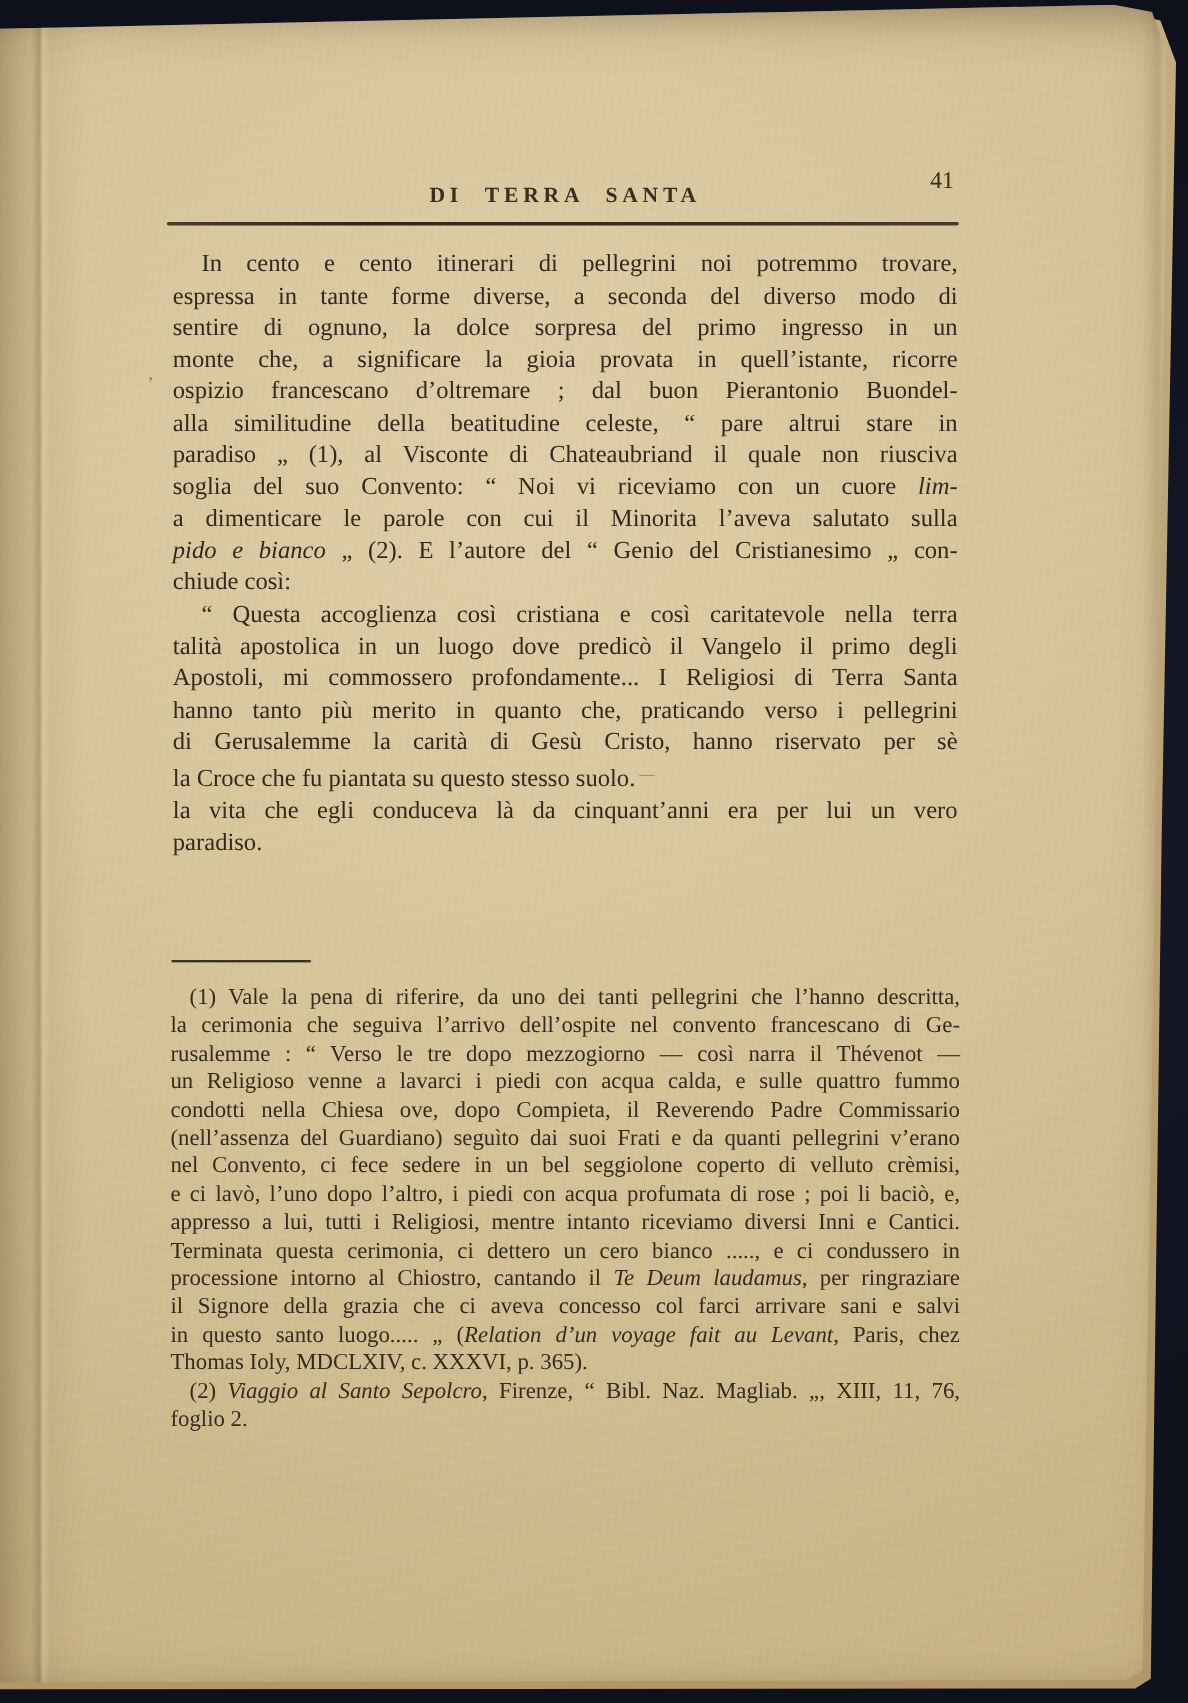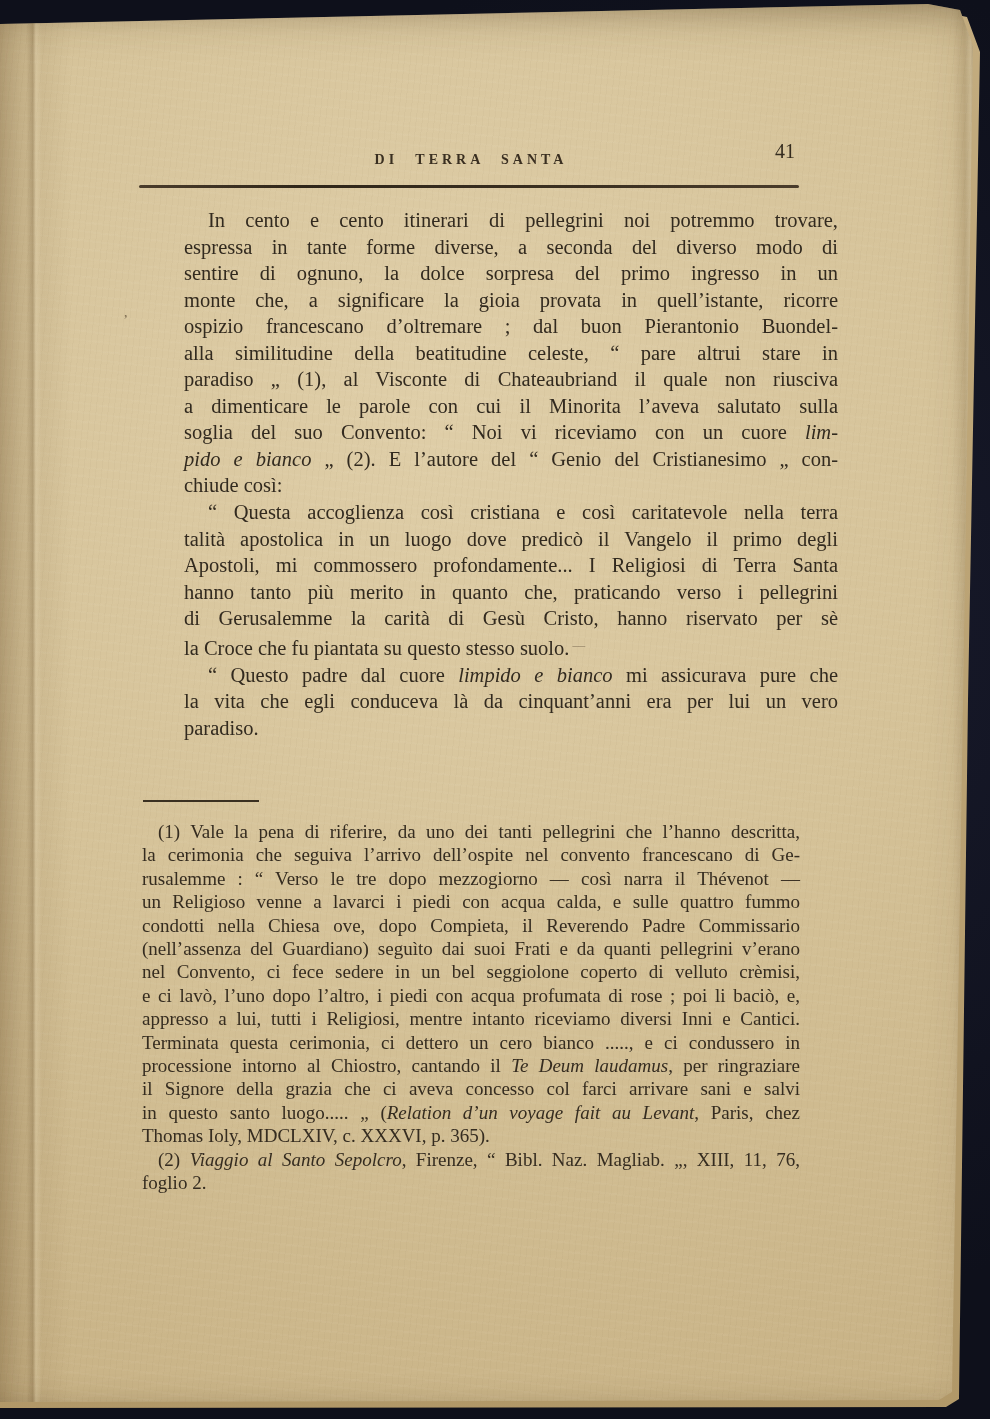--- a/index.html
+++ b/index.html
@@ -49,35 +49,35 @@
   .crease {
     position: absolute; left: 26px; top: 0; bottom: 0; width: 16px; pointer-events: none;
     background: linear-gradient(90deg, transparent 0%, rgba(108,84,48,0.28) 42%, rgba(238,224,190,0.30) 62%, transparent 100%);
   }
   .right-edge {
     position: absolute; top: 8px; bottom: 6px; right: 12px; width: 26px; pointer-events: none;
     background: linear-gradient(90deg, transparent 0%, rgba(120,95,55,0.16) 50%, rgba(240,228,196,0.25) 72%, rgba(88,68,38,0.38) 100%);
   }
   .running-title {
     position: absolute; left: 144px; top: 152px; width: 654px;
-    text-align: center; font-size: 14px; font-weight: bold;
+    text-align: center; font-size: 18px; font-weight: bold;
     letter-spacing: 4px; word-spacing: 10px; color: #3a2f21;
   }
   .page-number {
     position: absolute; left: 144px; top: 140px; width: 651px;
     text-align: right; font-size: 20px; color: #342b1e;
   }
   .header-rule {
     position: absolute; left: 139px; top: 185px; width: 660px; height: 3px;
     border-radius: 2px;
     background: linear-gradient(90deg, #4a3c2b, #2f2619 25%, #3b3021 70%, #4a3c2b);
   }
   .body-text {
     position: absolute; left: 144px; top: 207px; width: 654px;
-    font-size: 20.5px; line-height: 26.55px; color: var(--ink); margin-left: 40px;
+    font-size: 20.5px; line-height: 26.55px; color: var(--ink);
   }
   .line { text-align: justify; text-align-last: justify; }
   .line.last { text-align-last: auto; }
   .body-text .line.indent { text-indent: 24px; }
   .it { font-style: italic; }
   .faint { color: rgba(82,66,44,0.55); font-size: 0.62em; vertical-align: 0.5em; }
   .footnote-rule {
     position: absolute; left: 143px; top: 800px; width: 116px; height: 2px;
     background: #3a3021;
   }
@@ -107,31 +107,30 @@
     <div class="header-rule"></div>
 
     <div id="body-text" class="body-text">
         <div class="line indent"><span>In cento e cento itinerari di pellegrini noi potremmo trovare,</span></div>
         <div class="line"><span>espressa in tante forme diverse, a seconda del diverso modo di</span></div>
         <div class="line"><span>sentire di ognuno, la dolce sorpresa del primo ingresso in un</span></div>
         <div class="line"><span>monte che, a significare la gioia provata in quell’istante, ricorre</span></div>
         <div class="line"><span>ospizio francescano d’oltremare ; dal buon Pierantonio Buondel-</span></div>
         <div class="line"><span>alla similitudine della beatitudine celeste, “ pare altrui stare in</span></div>
         <div class="line"><span>paradiso „ (1), al Visconte di Chateaubriand il quale non riusciva</span></div>
+        <div class="line"><span>soglia del suo Convento: “ Noi vi riceviamo con un cuore </span><span class="it">lim-</span></div>
         <div class="line"><span>a dimenticare le parole con cui il Minorita l’aveva salutato sulla</span></div>
-        <div class="line"><span>soglia del suo Convento: “ Noi vi riceviamo con un cuore </span><span class="it">lim-</span></div>
         <div class="line"><span class="it">pido e bianco</span><span> „ (2). E l’autore del “ Genio del Cristianesimo „ con-</span></div>
         <div class="line last"><span>chiude così:</span></div>
         <div class="line indent"><span>“ Questa accoglienza così cristiana e così caritatevole nella terra</span></div>
         <div class="line"><span>talità apostolica in un luogo dove predicò il Vangelo il primo degli</span></div>
         <div class="line"><span>Apostoli, mi commossero profondamente... I Religiosi di Terra Santa</span></div>
         <div class="line"><span>hanno tanto più merito in quanto che, praticando verso i pellegrini</span></div>
         <div class="line"><span>di Gerusalemme la carità di Gesù Cristo, hanno riservato per sè</span></div>
         <div class="line last"><span>la Croce che fu piantata su questo stesso suolo.</span><span class="faint"> —</span></div>
-        <div class="line indent"><span>“ Questo padre dal cuore </span><span class="it">limpido e bianco</span><span> mi assicurava pure che</span></div>
         <div class="line"><span>la vita che egli conduceva là da cinquant’anni era per lui un vero</span></div>
         <div class="line last"><span>paradiso.</span></div>
       </div>
 
     <div class="footnote-rule"></div>
     <div id="footnotes" class="footnotes">
         <div class="line indent"><span>(1) Vale la pena di riferire, da uno dei tanti pellegrini che l’hanno descritta,</span></div>
         <div class="line"><span>la cerimonia che seguiva l’arrivo dell’ospite nel convento francescano di Ge-</span></div>
         <div class="line"><span>rusalemme : “ Verso le tre dopo mezzogiorno — così narra il Thévenot —</span></div>
         <div class="line"><span>un Religioso venne a lavarci i piedi con acqua calda, e sulle quattro fummo</span></div>

